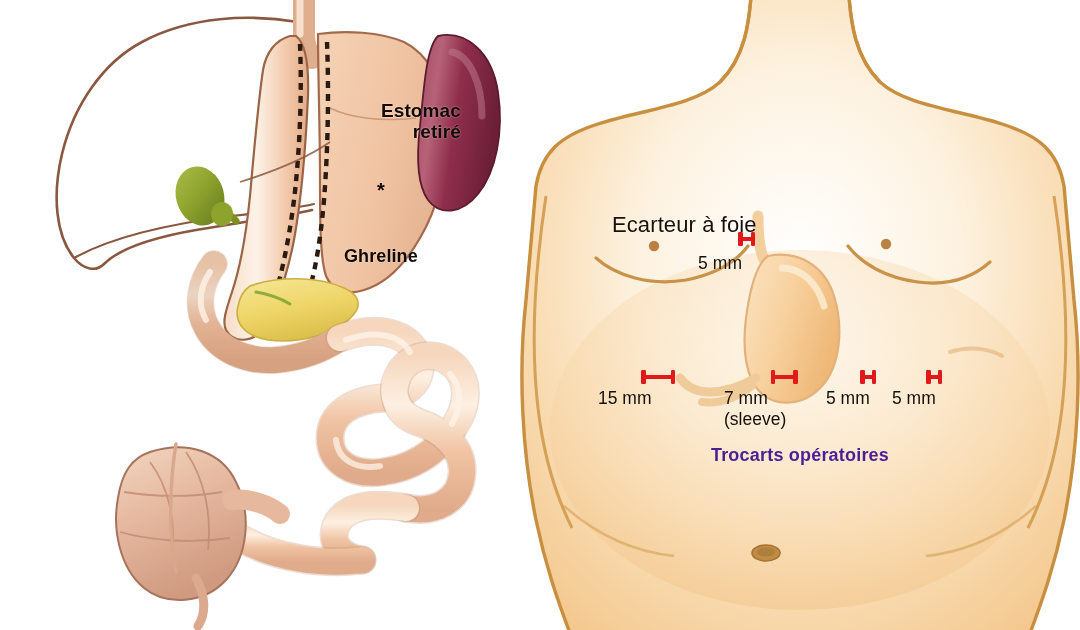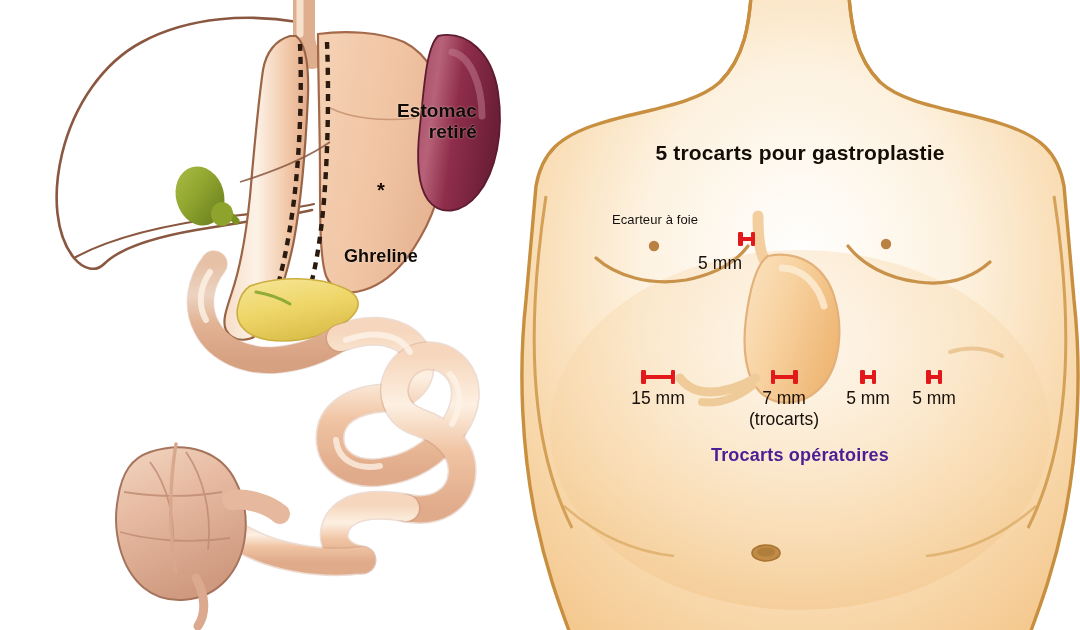--- a/index.html
+++ b/index.html
@@ -40,21 +40,20 @@
     white-space: nowrap;
     line-height: 1.12;
     letter-spacing: .1px;
     text-shadow: 0 0 2px rgba(255,255,255,.55);
   }
 
   #lbl-estomac {
     left: 381px; top: 100px;
     font-size: 19px;
     color: #120a04;
-    margin-left: 16px;
   }
   #lbl-estomac .l2 { display: block; text-align: right; }
 
   #lbl-ghreline {
     left: 344px; top: 214px;
     font-size: 18px;
     color: #120a04;
     margin-top: 32px;
   }
   #star-ghreline {
@@ -75,21 +74,21 @@
     font-size: 21px;
     font-weight: bold;
     color: #140c05;
     line-height: 1.32;
     letter-spacing: .15px;
   }
   #title-right .l2 { display: block; }
 
   #lbl-ecarteur {
     left: 92px; top: 213px;
-    font-size: 13px;
+    font-size: 22px;
     font-weight: normal;
     color: #17100a;
   }
   #lbl-ecarteur-mm {
     left: 178px; top: 254px;
     font-size: 17.5px;
     font-weight: normal;
     color: #17100a;
   }
   #lbl-trocarts-op {
@@ -98,21 +97,20 @@
     top: 445px;
     text-align: center;
     font-size: 18px;
     font-weight: bold;
     color: #4c1d95;
     letter-spacing: .2px;
   }
 
   .trocar-group {
     position: absolute;
-    text-align: center;
     font-size: 17.5px;
     color: #17100a;
     line-height: 1.18;
     white-space: nowrap;
   }
   .trocar-group .mm   { display: block; font-weight: normal; }
   .trocar-group .note { display: block; font-weight: normal; }
 
   
   .marker {
@@ -360,21 +358,20 @@
                C226,378 222,350 226,318
                C230,288 236,264 248,256 Z" fill="url(#gStomachOverlay)" stroke="#e3b179" stroke-width="2.2"></path>
       <path d="M262,268 C282,268 298,284 304,306" fill="none" stroke="#fdeed6" stroke-width="7" stroke-linecap="round" opacity=".8"></path>
       <path d="M236,378 C222,386 206,392 190,392 C176,392 166,386 160,378" fill="none" stroke="#f0cb9a" stroke-width="9" stroke-linecap="round"></path>
       <path d="M232,386 C216,398 198,404 182,402" fill="none" stroke="#f0cb9a" stroke-width="8" stroke-linecap="round"></path>
 
       <path d="M430,352 C448,346 468,348 482,356" fill="none" stroke="#d9a25a" stroke-width="4" opacity=".45" stroke-linecap="round"></path>
     </svg>
 
     <div id="title-right">
-      <span>5 trocarts pour gastroplastie</span>
     </div>
 
     <div class="lbl" id="lbl-ecarteur">Ecarteur à foie</div>
 
     <span class="marker" id="marker-ecarteur">
       <span class="cap l"></span>
         <span class="bar"></span>
         <span class="cap r"></span>
     </span>
 
@@ -390,21 +387,21 @@
       <span class="note"></span>
     </div>
 
     <div class="trocar-group" id="trocar-1" style="left:204px; top:370px; width:120px;">
       <span class="marker" style="width:27px;">
         <span class="cap l"></span>
           <span class="bar"></span>
           <span class="cap r"></span>
       </span>
       <span class="mm">7 mm</span>
-      <span class="note">(trocarts)</span>
+      <span class="note">(sleeve)</span>
     </div>
 
     <div class="trocar-group" id="trocar-2" style="left:306px; top:370px; width:84px;">
       <span class="marker" style="width:16px;">
         <span class="cap l"></span>
           <span class="bar"></span>
           <span class="cap r"></span>
       </span>
       <span class="mm">5 mm</span>
       <span class="note"></span>

